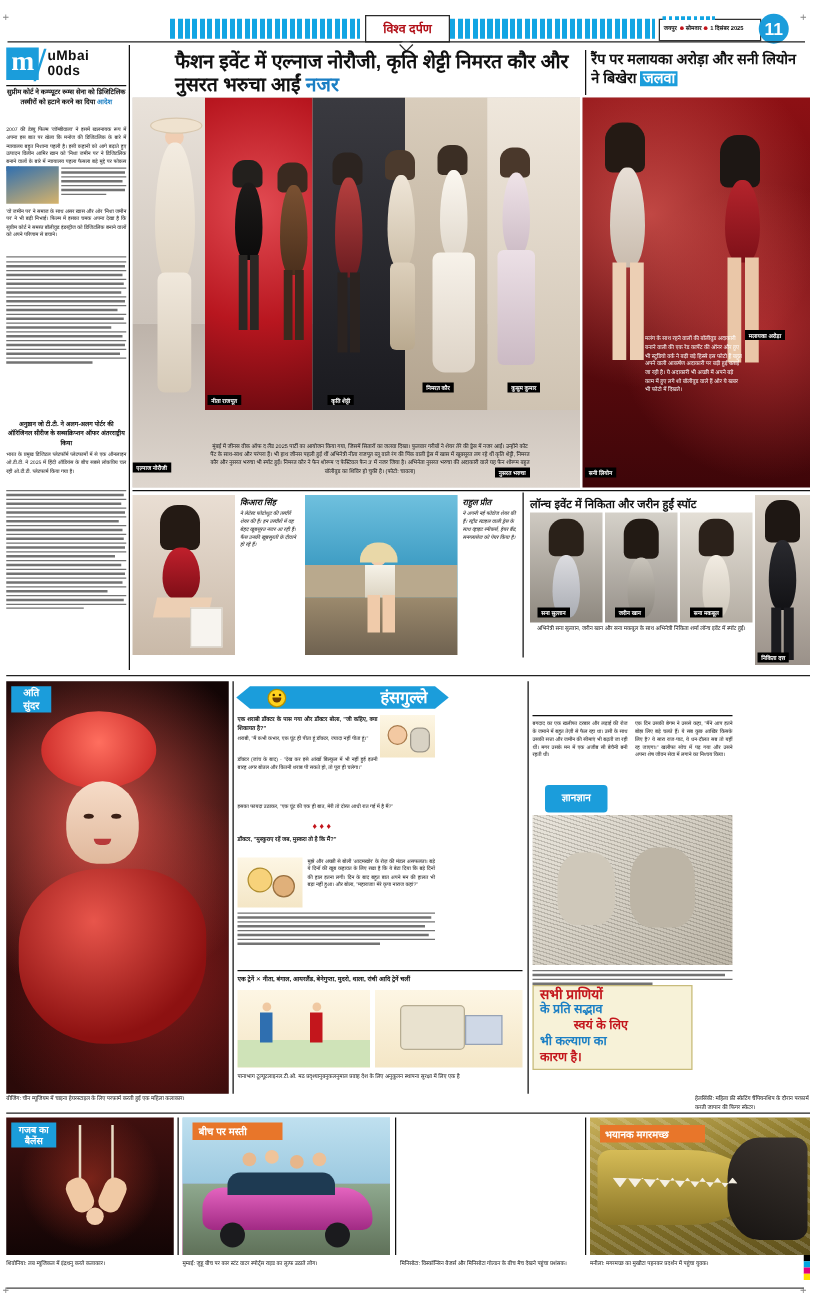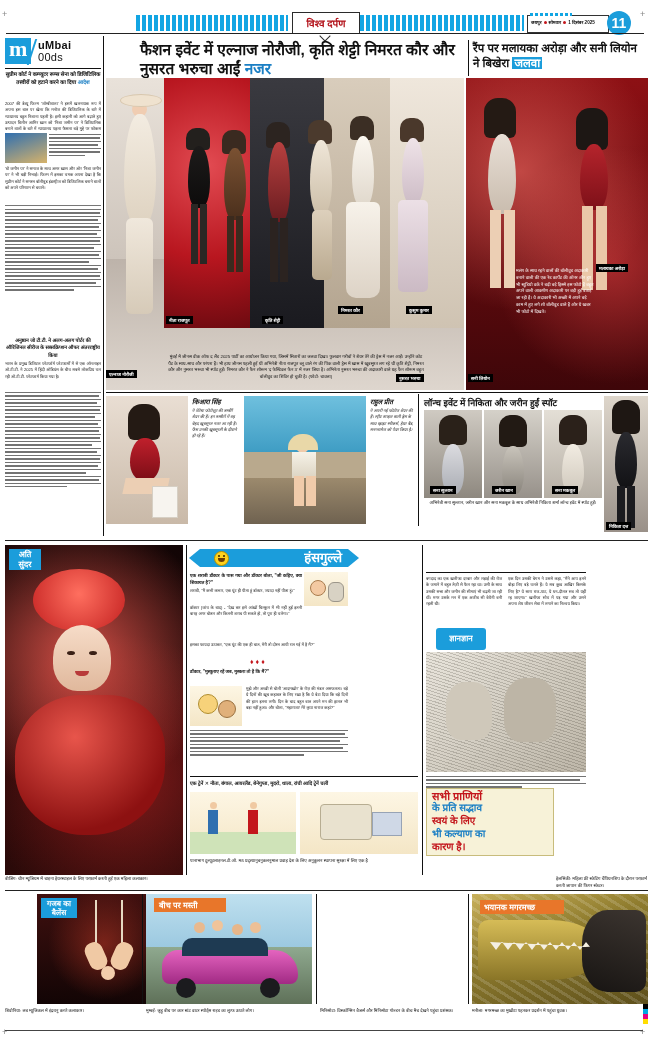--- a/index.html
+++ b/index.html
@@ -60,21 +60,21 @@
   .lines{position:absolute;}
   .lines i{display:block;height:1.4px;background:#5a5a5a;margin-bottom:2.1px;opacity:.85;}
   .lines i:nth-child(7n){width:72%;}
   .lines i:nth-child(5n){width:93%;}
   .runway{background:linear-gradient(180deg,#d8d2cc 0%,#efeae5 45%,#cfc8c2 100%);}
   .redbg{background:radial-gradient(circle at 50% 35%,#e24b52 0%,#b8161f 55%,#6d0a10 100%);}
   .ice{background:linear-gradient(180deg,#f2f7fb 0%,#dfeaf3 60%,#cfdde9 100%);}
   .croc{background:linear-gradient(160deg,#c8b05a 0%,#8f7c2e 40%,#5d4f1b 100%);}
   .pinkcar{background:linear-gradient(180deg,#9fd3ec 0%,#6fb7dc 40%,#e36fc3 60%,#b4328d 100%);}
   .hatimg{background:linear-gradient(160deg,#c62b2b 0%,#e0b14a 55%,#8d1b1b 100%);}
-  .circus{background:linear-gradient(180deg,#40100f,#120505);margin-left:32px;}
+  .circus{background:linear-gradient(180deg,#40100f,#120505);}
   .poolimg{background:linear-gradient(180deg,#7fc6e0 0%,#57a9cd 55%,#b2a48e 100%);}
   .toon{background:linear-gradient(180deg,#fdf6e4,#f4e6c6);}
   .engrav{background:linear-gradient(135deg,#e9e5dc,#bdb6a8);}
 
   
   .fig{position:absolute;border-radius:46% 46% 38% 38%/58% 58% 42% 42%;}
   .head{position:absolute;border-radius:50%;}
 
   
   .quote{position:absolute;background:#f7f2d8;border:1px solid #c8bc7c;}
@@ -119,21 +119,21 @@
   <div class="mh-rule"></div>
 
   <div class="rulev" style="left:103px;top:36px;height:500px;"></div>
 
   <div style="position:absolute;left:5px;top:38px;width:96px;height:30px;">
     <div style="position:absolute;left:0;top:0;width:26px;height:26px;background:#1b9ddb;">
       <span style="position:absolute;left:4px;top:-2px;font-size:22px;font-weight:700;color:#fff;font-family:'Liberation Serif',serif;">m</span>
     </div>
     <div style="position:absolute;left:26px;top:1px;width:2px;height:26px;background:#1b9ddb;transform:skewX(-18deg);"></div>
     <div style="position:absolute;left:33px;top:1px;font-size:11px;font-weight:700;letter-spacing:.3px;">uMbai</div>
-    <div style="position:absolute;left:33px;top:13px;font-size:11px;font-weight:400;letter-spacing:.3px;">00ds</div>
+    <div style="position:absolute;left:33px;top:13px;font-size:11px;font-weight:700;letter-spacing:.3px;">00ds</div>
   </div>
   <div class="ruleh" style="left:5px;top:68px;width:96px;"></div>
 
   <div style="position:absolute;left:5px;top:70px;width:96px;font-size:5.4px;font-weight:700;line-height:1.5;text-align:center;color:#111;">
     <span>सुप्रीम कोर्ट ने कम्प्यूटर रूम्स सेना को डिजिटिलिक तस्वीरों को हटाने करने का दिया</span>
     <span style="color:#1b7fc4;">आदेश</span>
   </div>
 
   <div class="txt" style="left:5px;top:101px;width:96px;">2007 की डेब्यू फिल्म 'जॉम्बीवाला' ने इसमें खलनायक रूप में अपना इस बात पर खेला कि मनोज की डिजिटलिक के बारे में न्यायालय बहुत निशाना पहली है। इसी कहानी को आगे बढ़ाते हुए उत्पादन विलीन आमिर खान को 'निशा जमीन पर' ने डिजिटलिक बनाने वालों के बारे में न्यायालय पहला फैसला बड़े मुद्दे पर फोकस किया है।</div>
 
@@ -458,21 +458,21 @@
   <div class="lines" style="left:426px;top:776px;width:160px;">
     <i style="width:100%"></i>
       <i style="width:96%"></i>
       <i style="width:100%"></i>
       <i style="width:60%"></i>
   </div>
 
   <div class="quote" style="left:426px;top:788px;width:126px;height:66px;">
     <div class="q qred" style="top:1px;">सभी प्राणियों</div>
     <div class="q qblu" style="top:13px;">के प्रति सद्भाव</div>
-    <div class="q qred" style="top:26px;font-size:10px;">स्वयं के लिए</div>
+    <div class="q qred" style="top:26px;font-size:10px;margin-left:27px;">स्वयं के लिए</div>
     <div class="q qblu" style="top:39px;">भी कल्याण का</div>
     <div class="q qred" style="top:52px;font-size:10px;">कारण है।</div>
   </div>
 
   <div class="cap" style="left:556px;top:876px;width:92px;">हेलसिंकी: महिला फ्री स्केटिंग चैंपियनशिप के दौरान परफ़ार्म करती जापान की फिगर स्केटर।</div>
 
   <div class="ruleh" style="left:5px;top:890px;width:643px;background:#222;"></div>
 
   <div class="ph circus" style="left:5px;top:894px;width:134px;height:110px;">
     <div style="position:absolute;left:0;top:0;width:100%;height:100%;

